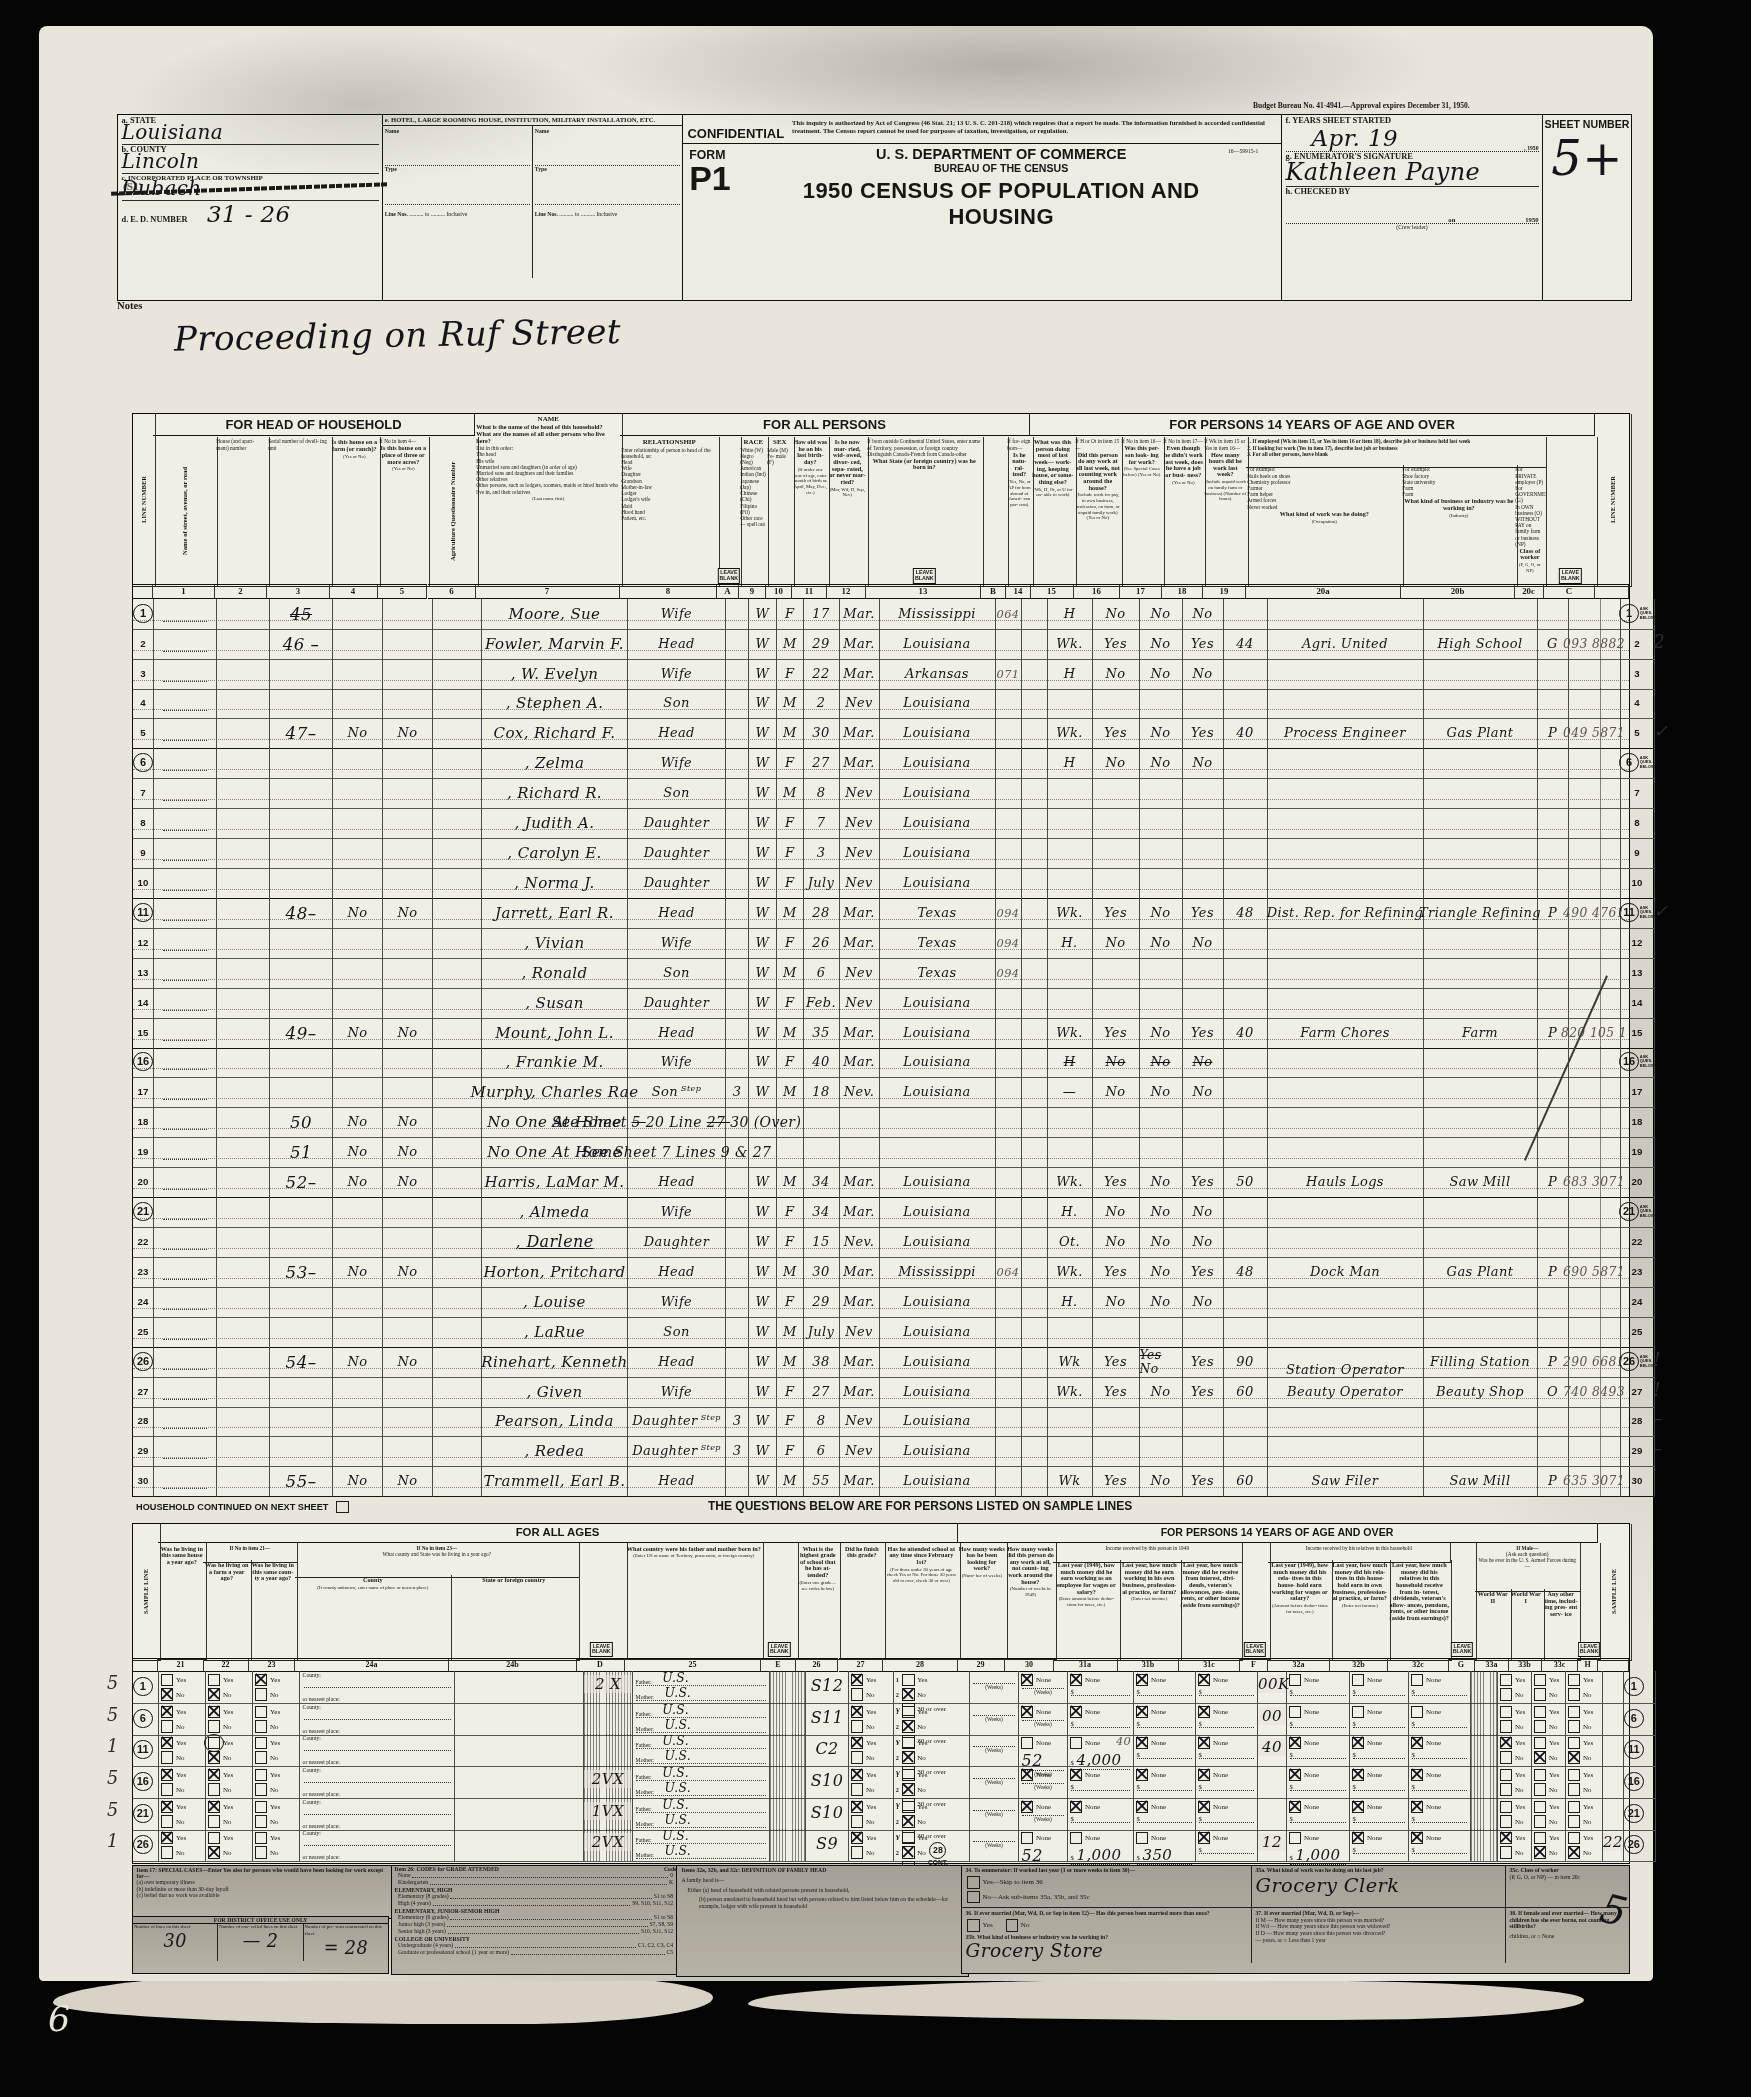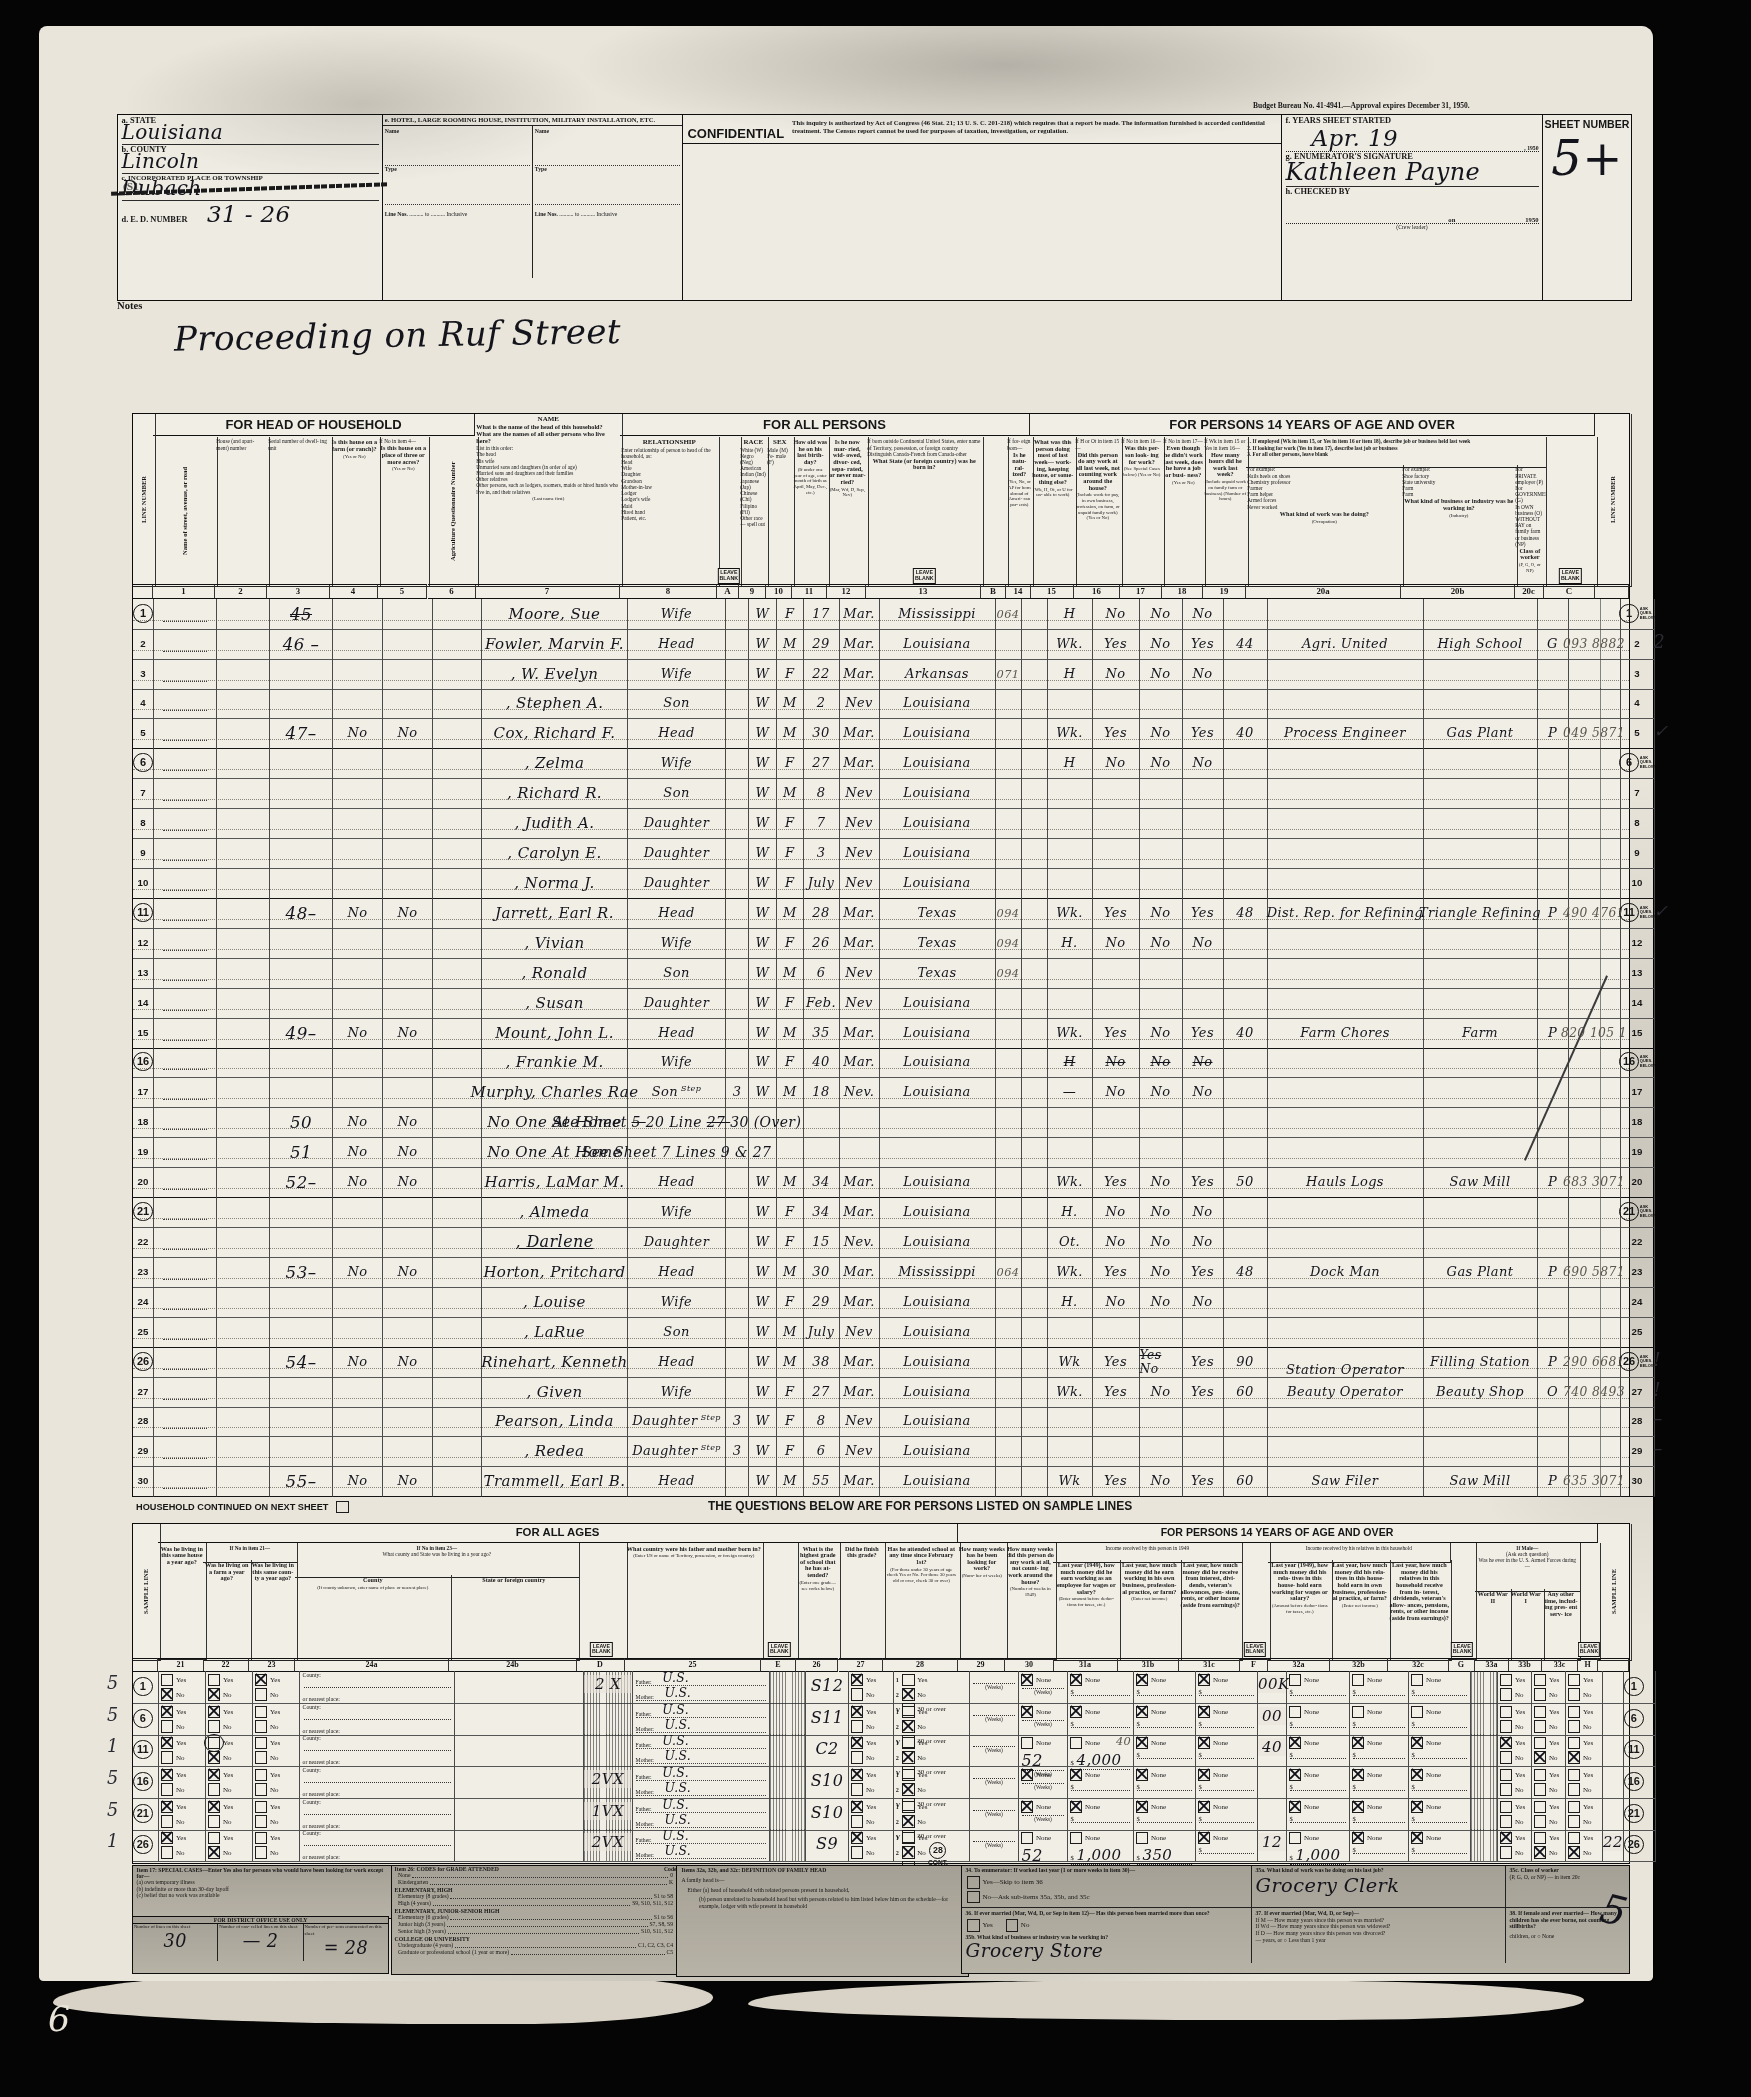--- a/index.html
+++ b/index.html
@@ -128,20 +128,32 @@
             <span>Inclusive</span></div>
         </div>
       </div>
     </div>
 
     <div class="cell-b" style="width:598px;position:relative;">
       <div style="display:flex;border-bottom:1.3px solid #111;">
         <div class="b sans" style="font-size:13px;padding:11.4px 4.4px 2.6px 4.4px;width:106px;">CONFIDENTIAL</div>
         <div class="ftxt b" style="padding:4.4px 3.5px;font-size:6.6px;line-height:8px;">This inquiry is authorized by Act of Congress (46 Stat. 21; 13 U. S. C. 201-218) which requires that a report be made. The information furnished is accorded confidential treatment.  The Census report cannot be used for purposes of taxation, investigation, or regulation.</div>
       </div>
+      <div style="display:flex;">
+        <div style="width:79px;padding:3.5px 6.2px;">
+          <div class="b sans" style="font-size:12.3px;">FORM</div>
+          <div class="b sans" style="font-size:34px;line-height:33px;">P1</div>
+        </div>
+        <div style="flex:1;text-align:center;">
+          <div class="b sans" style="font-size:14.5px;margin-top:1.8px;">U. S. DEPARTMENT OF COMMERCE</div>
+          <div class="b sans" style="font-size:10.6px;">BUREAU OF THE CENSUS</div>
+          <div class="b sans" style="font-size:22px;margin-top:3.5px;letter-spacing:0.4px;">1950 CENSUS OF POPULATION AND HOUSING</div>
+        </div>
+        <div class="ftxt" style="width:53px;padding-top:3.5px;">16—59915-1</div>
+      </div>
     </div>
 
     <div style="flex:1;position:relative;display:flex;">
       <div style="flex:1;padding:1.8px 3.5px;border-right:1.8px solid #111;">
         <span class="hlabel">f. YEARS SHEET STARTED</span>
         <div style="display:flex;align-items:flex-end;border-bottom:1.3px dotted #222;">
           <span class="scr" style="font-size:23px;margin-left:26px;flex:1;">Apr. 19</span>
           <span class="ftxt b">, 1950</span>
         </div>
         <span class="hlabel">g. ENUMERATOR'S SIGNATURE</span>

